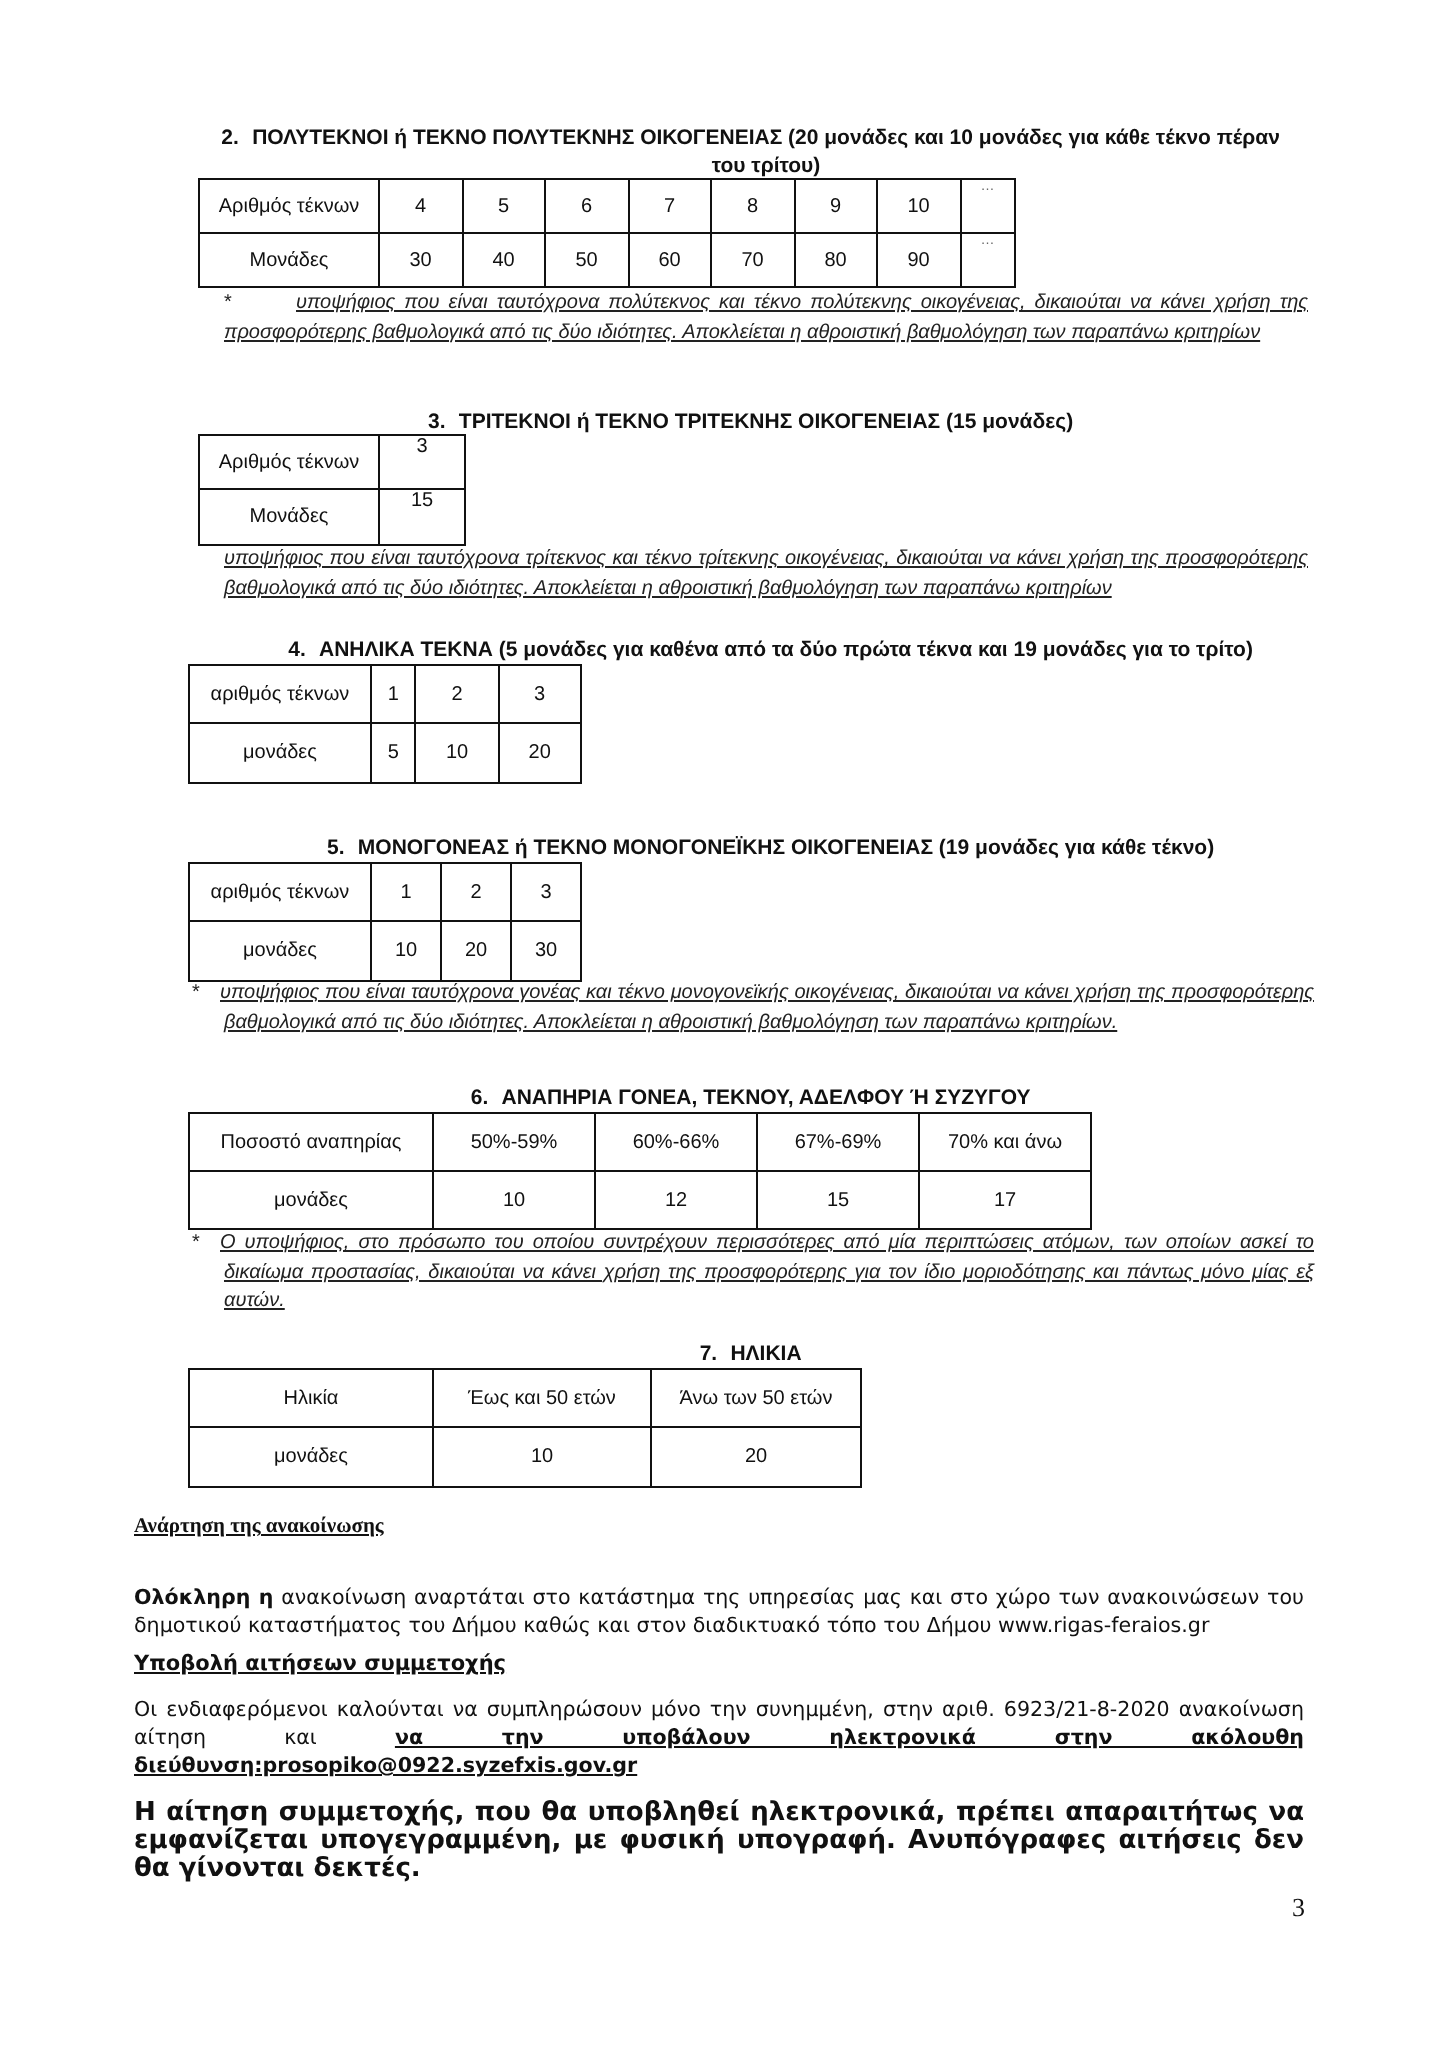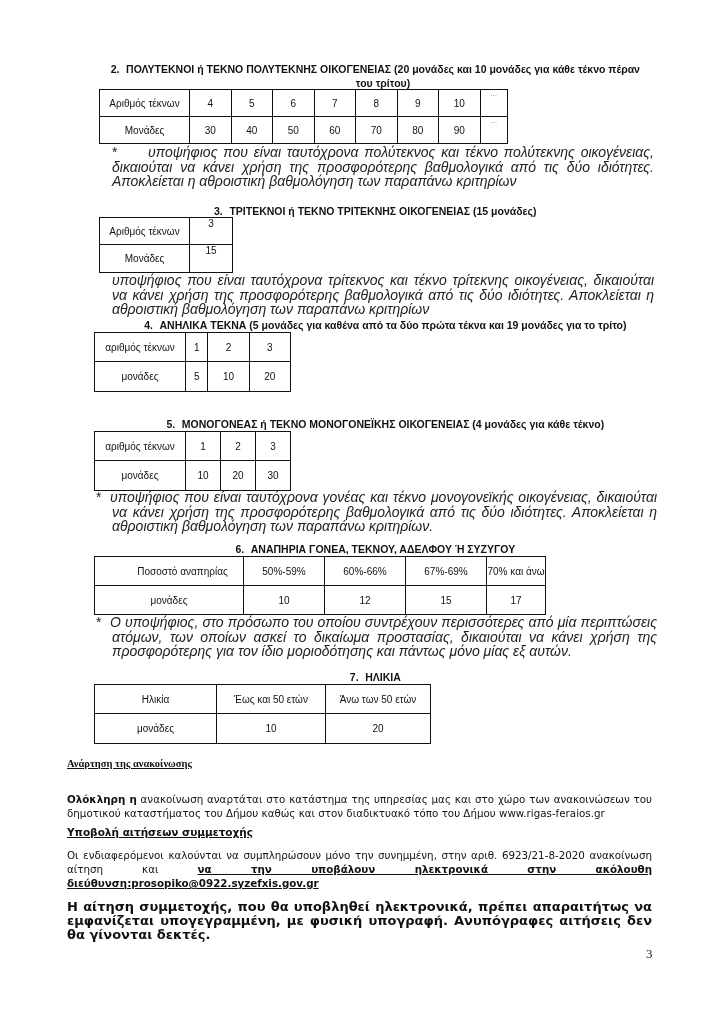--- a/index.html
+++ b/index.html
@@ -2,21 +2,21 @@
 <html><head>
 <meta charset="utf-8">
 <style>
   html, body { margin: 0; padding: 0; background: #fff; }
   body { width: 724px; height: 1024px; position: relative; overflow: hidden; color: #111; font-family: "Liberation Sans", sans-serif; }
   .abs { position: absolute; text-align: center; }
   .sec-title { font-weight: bold; font-size: 10.5px; line-height: 14px; }
   .sec-title .num { display: inline-block; width: 22px; }
   table.crit { border-collapse: collapse; position: absolute; font-size: 10px; }
   table.crit td { border: 1.5px solid #111; text-align: center; vertical-align: middle; padding: 0; }
-  .note { font-style: italic; font-size: 14px; line-height: 14.5px; text-align: justify; color: #222; }
+  .note { font-style: italic; font-size: 10px; line-height: 14.5px; text-align: justify; color: #222; text-decoration: underline; }
   .note .star { font-style: normal; display: inline-block; width: 14px; margin-left: -16px; }
   .body-text { font-family: "DejaVu Sans", sans-serif; font-size: 10.3px; line-height: 14px; text-align: justify; }
   .heading-u { font-family: "DejaVu Sans", sans-serif; font-weight: bold; font-size: 10.5px; text-decoration: underline; }
   .bu { font-weight: bold; text-decoration: underline; }
   .b { font-weight: bold; }
   .pagenum { font-family: "Liberation Serif", serif; font-size: 13px; }
 </style>
 </head>
 <body>
 
@@ -87,21 +87,21 @@
   <tr style="height:30px;">
     <td>μονάδες</td>
     <td>5</td>
     <td>10</td>
     <td>20</td>
   </tr>
 </tbody>
   </table>
 
 <div class="abs sec-title" style="left:92px; top:417px; width:580px;">
-  <span class="num">5.</span><span>ΜΟΝΟΓΟΝΕΑΣ ή ΤΕΚΝΟ ΜΟΝΟΓΟΝΕΪΚΗΣ ΟΙΚΟΓΕΝΕΙΑΣ (4 μονάδες για κάθε τέκνο)</span>
+  <span class="num">5.</span><span>ΜΟΝΟΓΟΝΕΑΣ ή ΤΕΚΝΟ ΜΟΝΟΓΟΝΕΪΚΗΣ ΟΙΚΟΓΕΝΕΙΑΣ (19 μονάδες για κάθε τέκνο)</span>
 </div>
 <table class="crit" style="left:94px; top:431px; width:197px; height:59px;">
   <tbody>
       <tr style="height:29px;">
     <td style="width:90px;">αριθμός τέκνων</td>
     <td>1</td>
     <td>2</td>
     <td>3</td>
   </tr>
   <tr style="height:30px;">
@@ -115,21 +115,21 @@
 <div class="abs note" style="left:112px; top:490px; width:545px;">
   <span class="star">*</span><span>υποψήφιος που είναι ταυτόχρονα γονέας και  τέκνο μονογονεϊκής οικογένειας, δικαιούται να κάνει χρήση της προσφορότερης βαθμολογικά από τις δύο ιδιότητες. Αποκλείεται η αθροιστική βαθμολόγηση των παραπάνω κριτηρίων.</span>
 </div>
 
 <div class="abs sec-title" style="left:92px; top:542px; width:560px;">
   <span class="num">6.</span><span>ΑΝΑΠΗΡΙΑ ΓΟΝΕΑ, ΤΕΚΝΟΥ, ΑΔΕΛΦΟΥ Ή ΣΥΖΥΓΟΥ</span>
 </div>
 <table class="crit" style="left:94px; top:556px; width:452px; height:58px;">
   <tbody>
       <tr style="height:29px;">
-    <td style="width:121px;padding-left:27px;">Ποσοστό αναπηρίας</td>
+    <td style="width:121px;">Ποσοστό αναπηρίας</td>
     <td style="width:80px;">50%-59%</td>
     <td style="width:80px;">60%-66%</td>
     <td style="width:80px;">67%-69%</td>
     <td>70% και άνω</td>
   </tr>
   <tr style="height:29px;">
     <td>μονάδες</td>
     <td>10</td>
     <td>12</td>
     <td>15</td>

